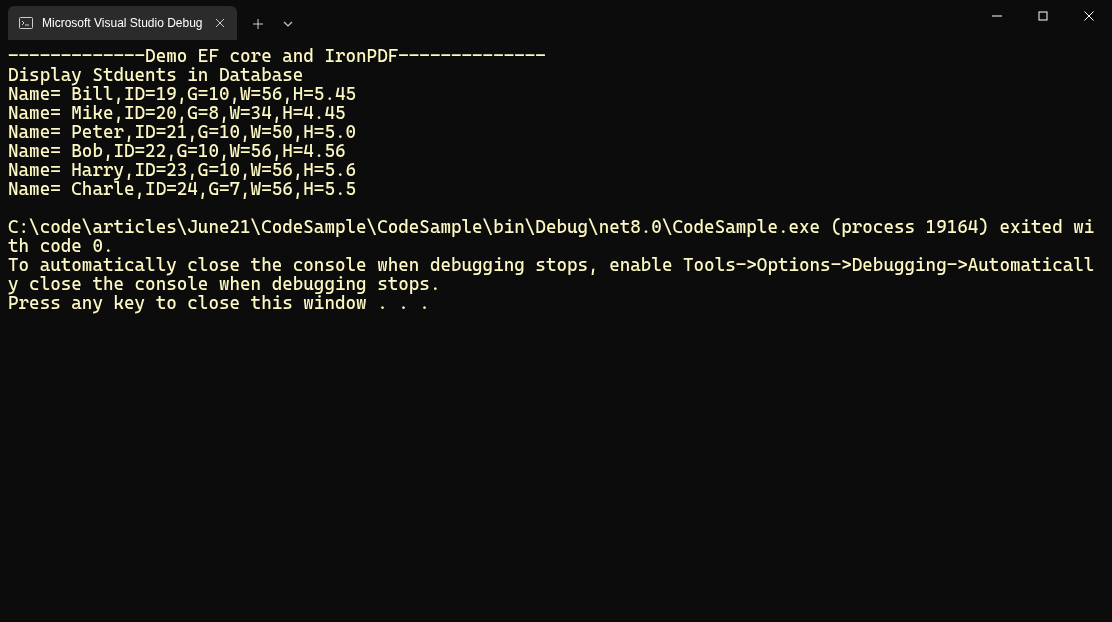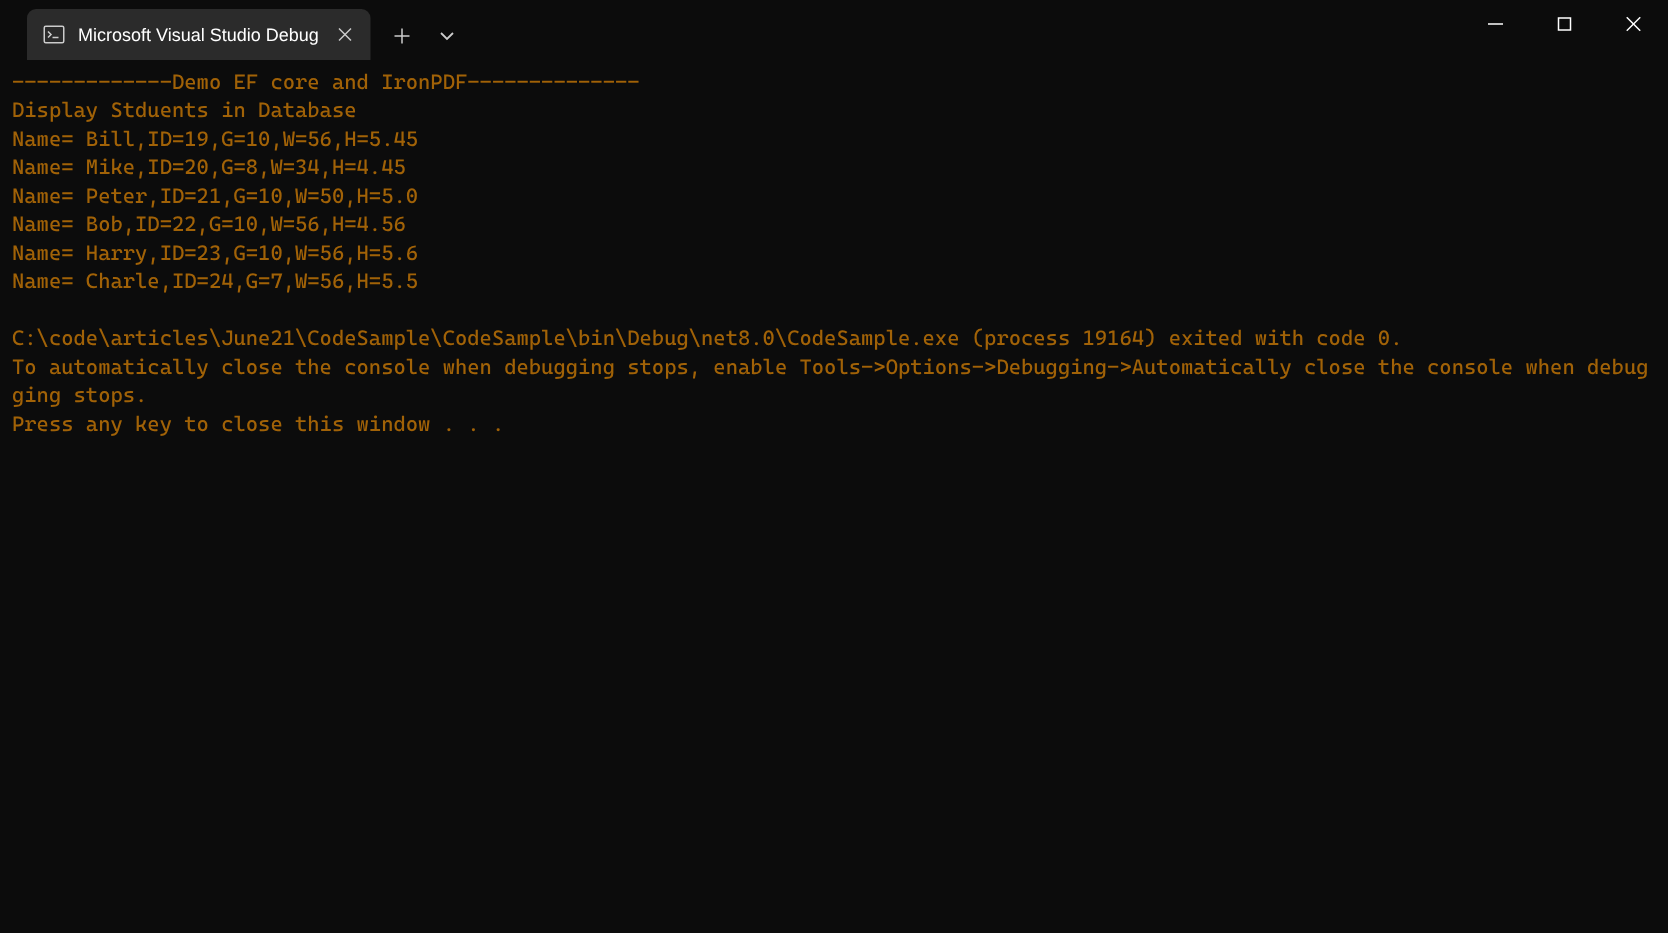--- a/index.html
+++ b/index.html
@@ -28,21 +28,21 @@
       height: 100%;
     }
     .tab {
       height: 34px;
       background: #2b2b2b;
       border-top-left-radius: 6px;
       border-top-right-radius: 6px;
       display: flex;
       align-items: center;
       padding: 0 8px 0 10px;
-      margin-left: 18px;
+      margin-left: 8px;
       margin-top: 6px;
       gap: 8px;
       min-width: 200px;
       max-width: 230px;
       cursor: pointer;
     }
     .tab-icon {
       width: 16px;
       height: 16px;
       display: flex;
@@ -115,22 +115,22 @@
       align-items: center;
       justify-content: center;
       cursor: pointer;
     }
     .win-btn svg {
       width: 10px;
       height: 10px;
     }
     .terminal-content {
       padding: 6px 8px;
-      color: #a16207;
-      font-size: 14px;
+      color: #fef9c3;
+      font-size: 18px;
       line-height: 19px;
       white-space: pre-wrap;
       word-break: break-all;
       font-family: Consolas, 'Cascadia Mono', monospace;
     }
     .terminal-line {
       min-height: 19px;
     }
   </style>
 </head>

